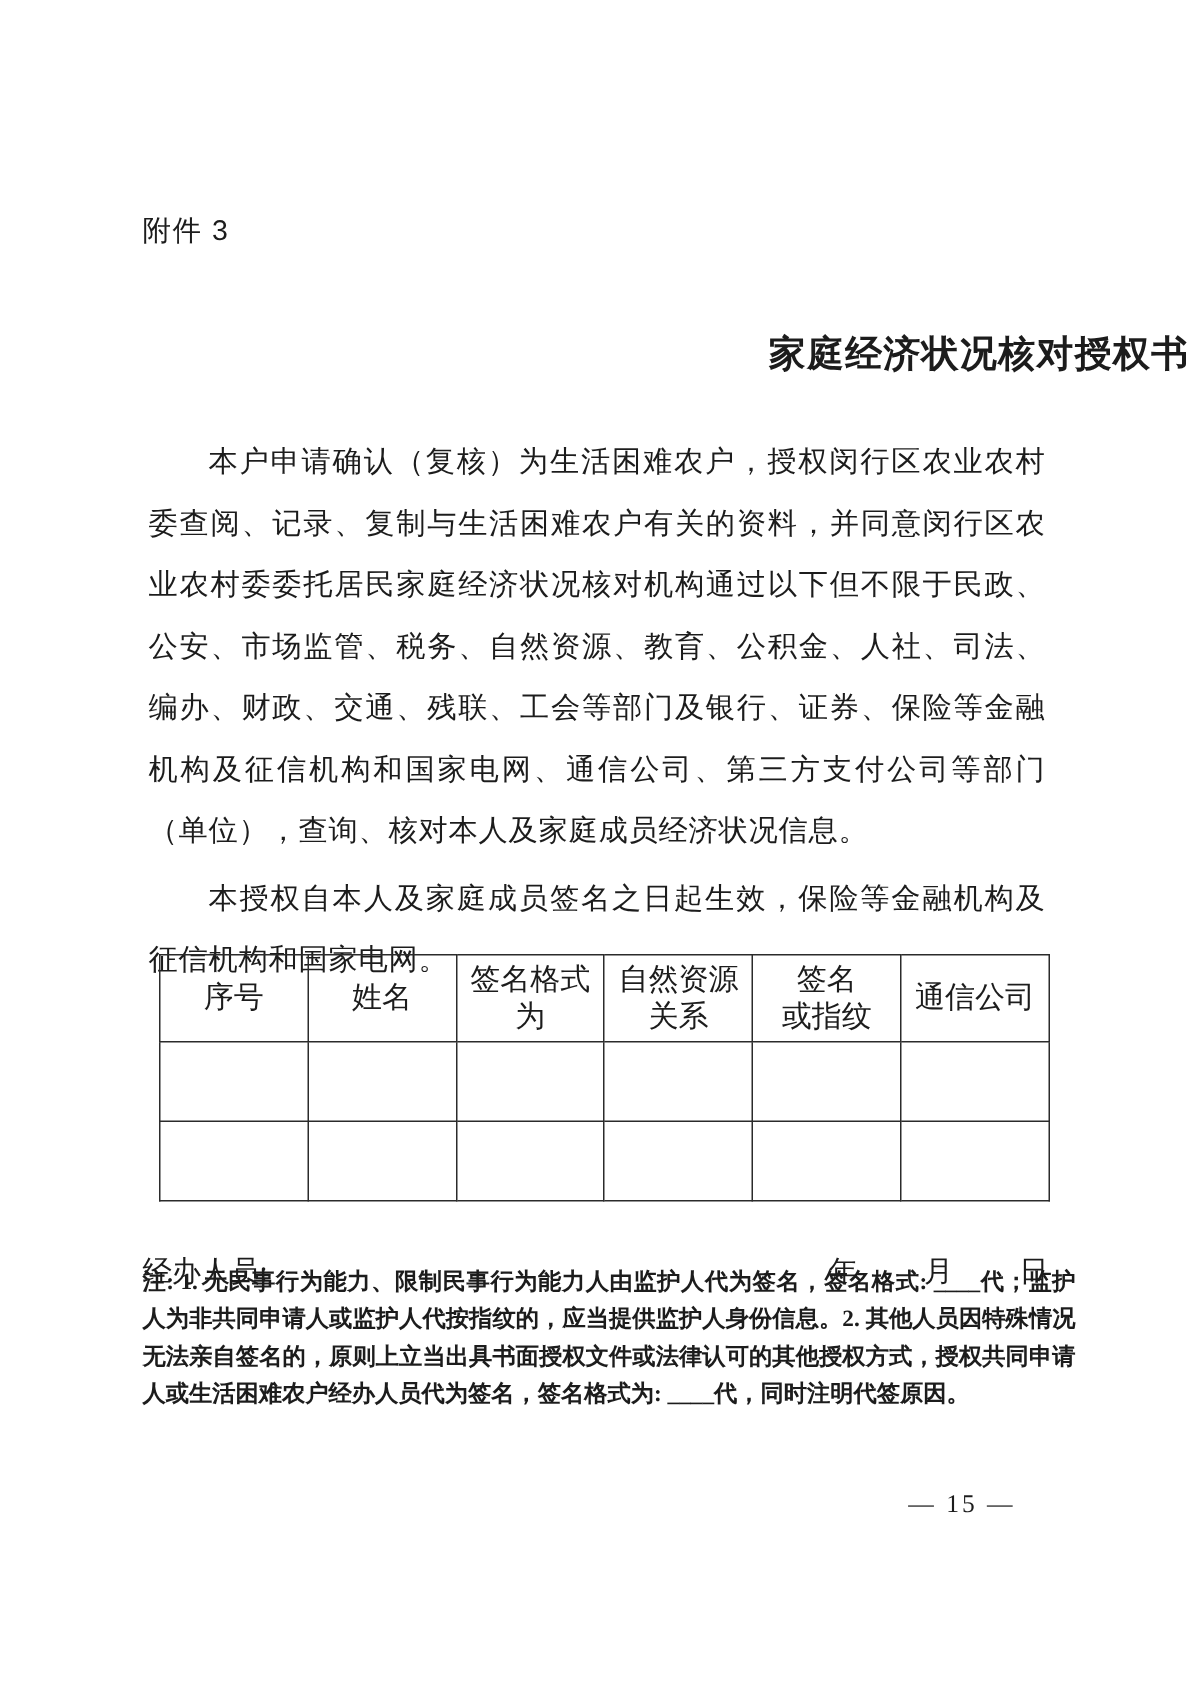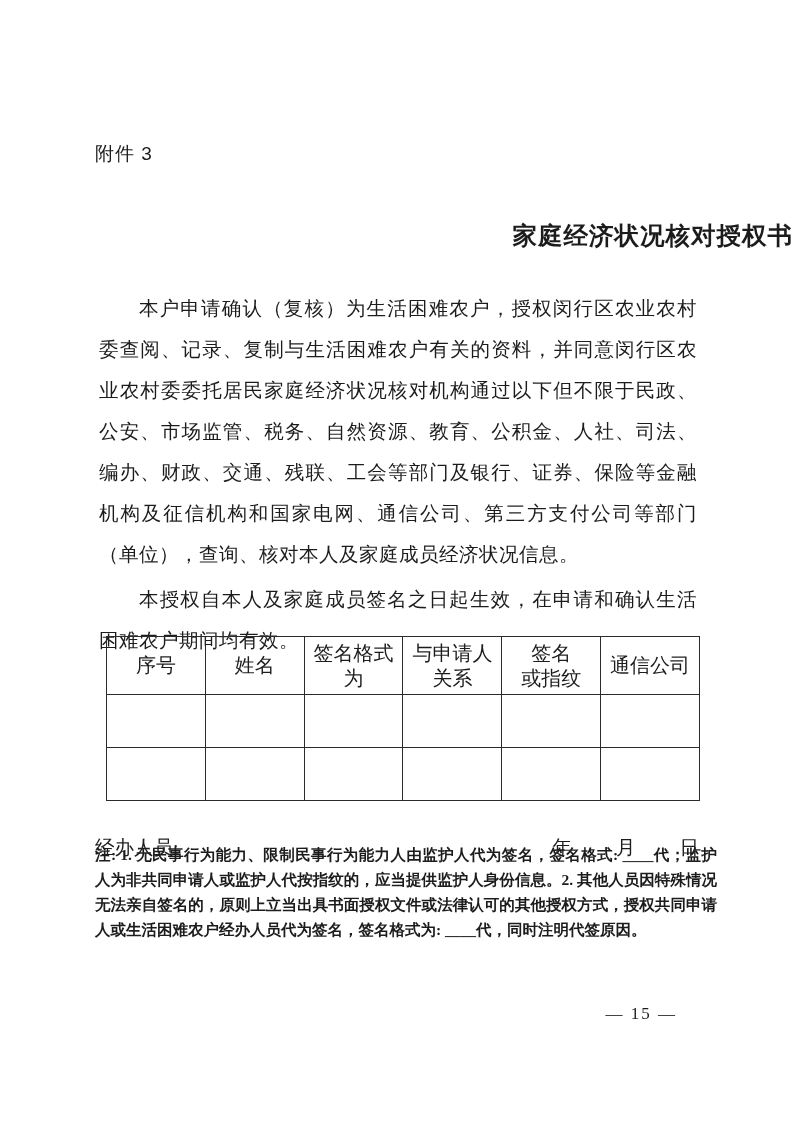--- a/index.html
+++ b/index.html
@@ -100,44 +100,43 @@
     line-height: 25px;
     text-align: justify;
     text-justify: inter-character;
   }
   .page-number {
     position: absolute;
     top: 993px;
     right: 116px;
     font-size: 17px;
     letter-spacing: 2px;
-    margin-top: 11px;
   }
 </style>
 </head>
 <body>
 
 <div class="page">
 
   <div class="attachment">附件 3</div>
 
   <h1 class="doc-title">家庭经济状况核对授权书</h1>
 
   <div class="body-block">
     <p class="body-para">本户申请确认（复核）为生活困难农户，授权闵行区农业农村委查阅、记录、复制与生活困难农户有关的资料，并同意闵行区农业农村委委托居民家庭经济状况核对机构通过以下但不限于民政、公安、市场监管、税务、自然资源、教育、公积金、人社、司法、编办、财政、交通、残联、工会等部门及银行、证券、保险等金融机构及征信机构和国家电网、通信公司、第三方支付公司等部门（单位），查询、核对本人及家庭成员经济状况信息。</p>
-    <p class="body-para">本授权自本人及家庭成员签名之日起生效，在申请和确认生活困难农户期间均有效。</p>
+    <p class="body-para">本授权自本人及家庭成员签名之日起生效，保险等金融机构及征信机构和国家电网。</p>
   </div>
 
   <table class="sig-table">
     <thead>
       <tr id="header-row">
           <th>序号</th>
           <th>姓名</th>
           <th>签名格式为</th>
-          <th>与申请人
+          <th>自然资源
 关系</th>
           <th>签名
 或指纹</th>
           <th>通信公司</th>
         </tr>
     </thead>
     <tbody id="body-rows">
         <tr>
           <td></td>
           <td></td>

